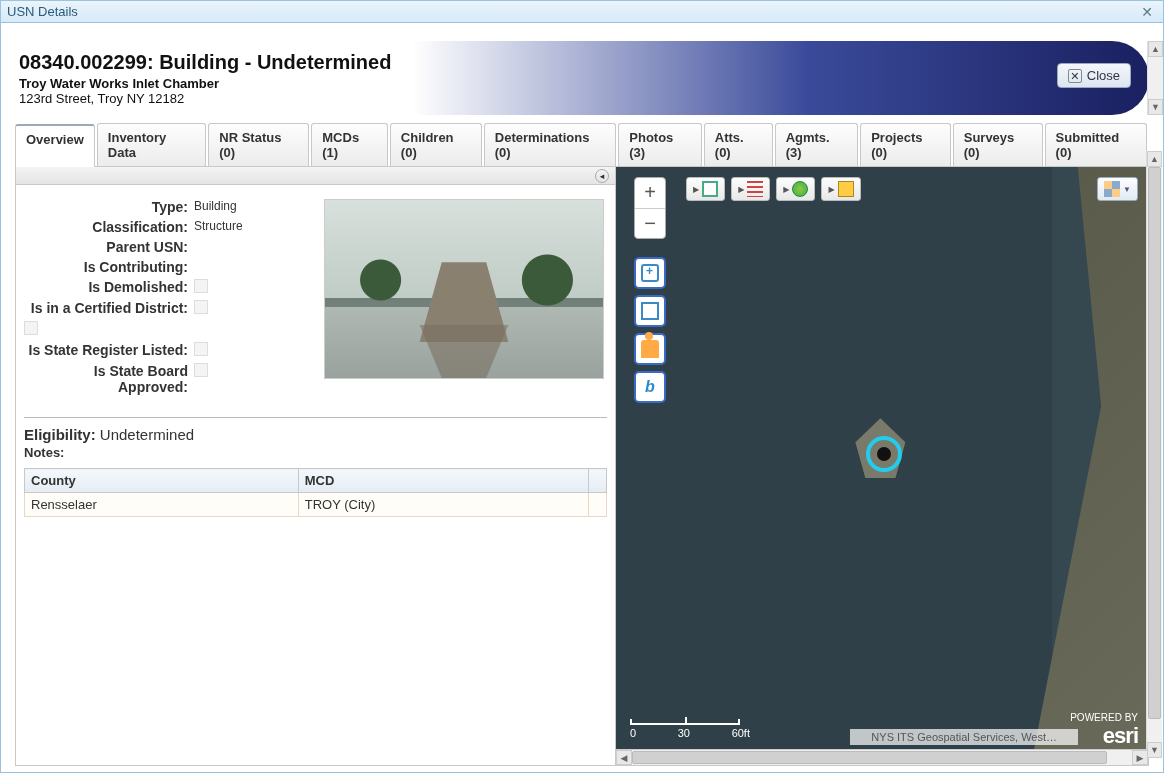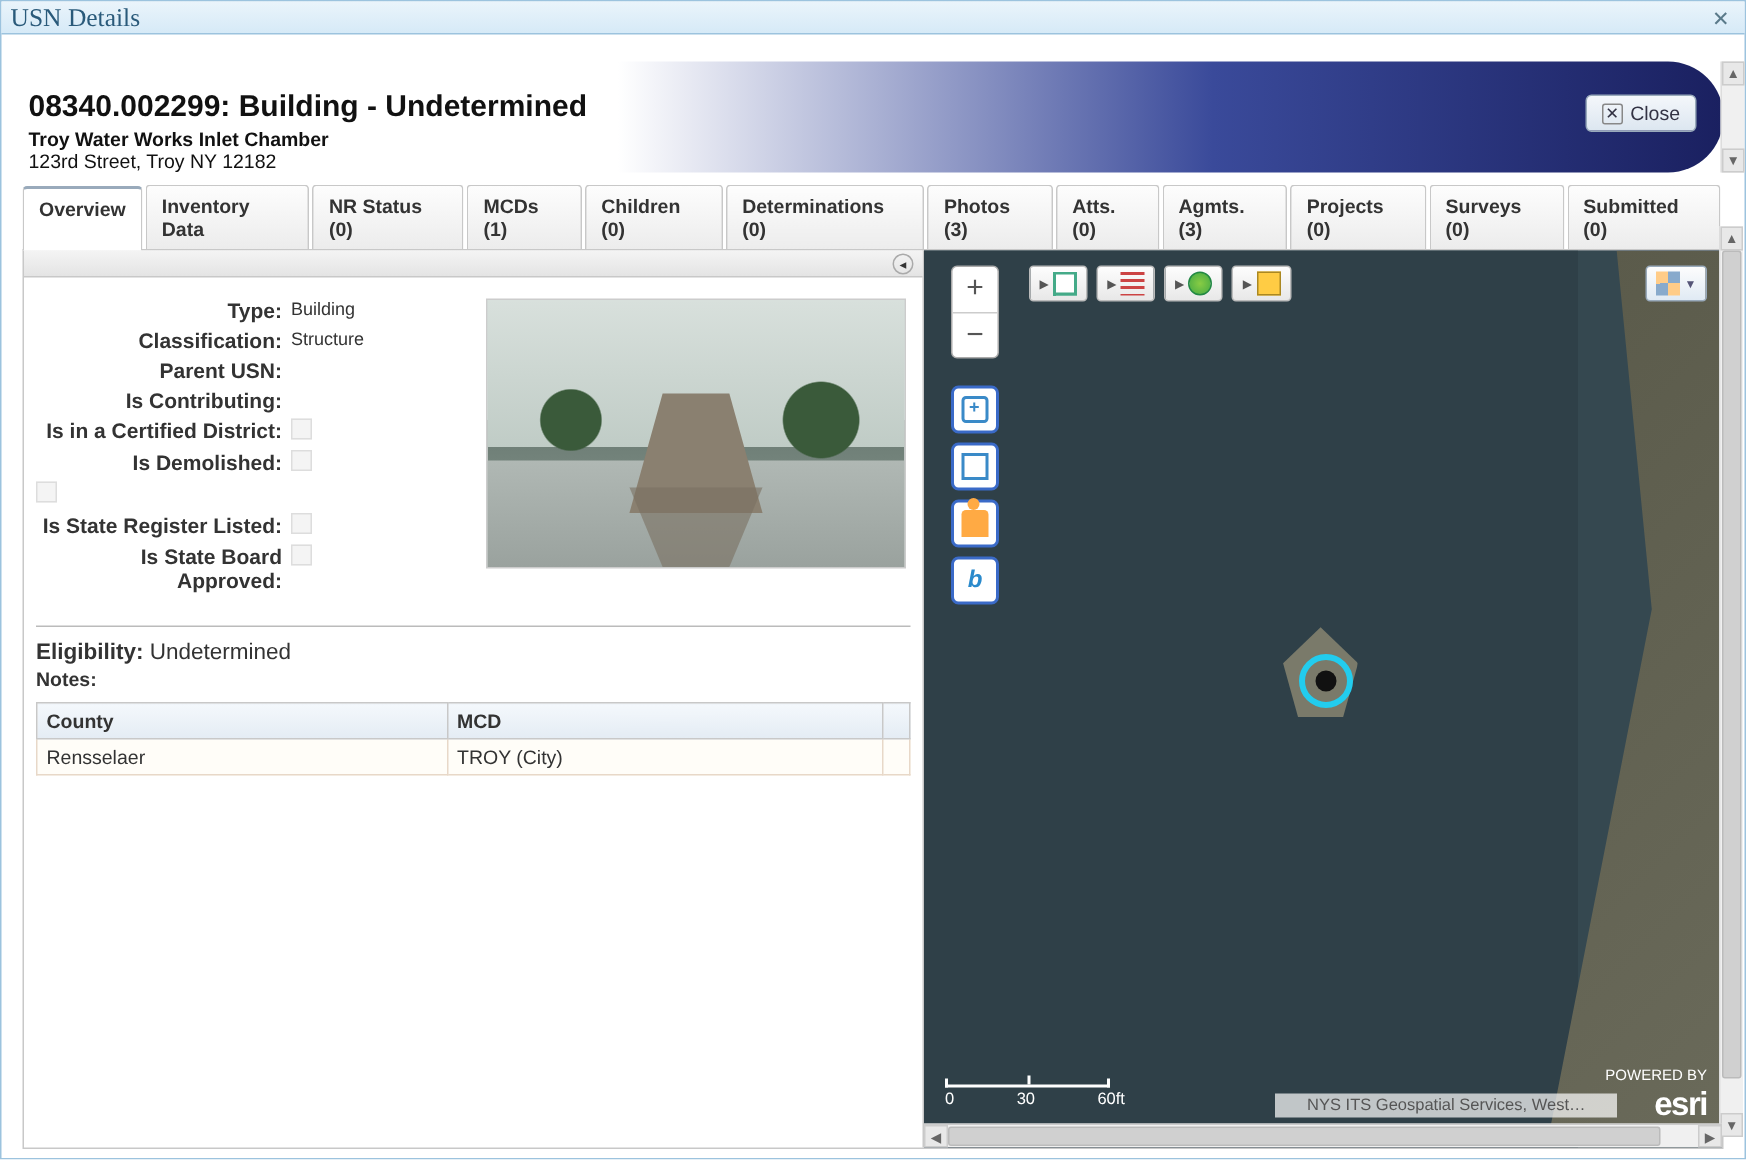--- a/index.html
+++ b/index.html
@@ -1,21 +1,21 @@
 <!DOCTYPE html>
 <html><head>
 <meta charset="utf-8">
 <style>
 * { box-sizing: border-box; margin: 0; padding: 0; }
 body { font-family: "Segoe UI", Arial, sans-serif; font-size: 13px; background: #fff; color: #333; }
 .window { width: 1164px; height: 773px; border: 1px solid #9cc3de; background: #fff; position: relative; }
 .titlebar { height: 22px; background: linear-gradient(#eaf4fb, #d6eaf7); border-bottom: 1px solid #9cc3de; display: flex; align-items: center; padding: 0 6px; }
-.titlebar-text { color: #2a5a7a; font-size: 17px; flex: 1; font-family: Liberation Serif, serif; }
+.titlebar-text { color: #2a5a7a; font-size: 13px; flex: 1; }
 .titlebar-close { color: #5a7a8a; cursor: pointer; font-size: 14px; padding: 0 4px; }
-.header-band { margin: 18px 14px 8px 14px; height: 74px; position: relative; border-radius: 0 40px 40px 0; background: linear-gradient(90deg, #fff 0%, #fff 35%, #3a4a9a 70%, #1a2060 100%); display: flex; align-items: flex-end; }
+.header-band { margin: 18px 14px 8px 14px; height: 74px; position: relative; border-radius: 0 40px 40px 0; background: linear-gradient(90deg, #fff 0%, #fff 35%, #3a4a9a 70%, #1a2060 100%); display: flex; align-items: center; }
 .header-text { padding-left: 4px; }
 .header-title { font-size: 20px; font-weight: bold; color: #111; }
 .header-sub1 { font-size: 13px; font-weight: bold; color: #111; margin-top: 2px; }
 .header-sub2 { font-size: 13px; color: #111; }
 .close-btn { position: absolute; right: 18px; top: 22px; background: linear-gradient(#f4f7fb, #dce6f0); border: 1px solid #9ab; border-radius: 4px; padding: 4px 10px; display: flex; align-items: center; gap: 5px; cursor: pointer; color: #334; }
 .close-btn .x { display:inline-block; width:14px; height:14px; border:1px solid #888; border-radius:2px; text-align:center; line-height:12px; font-size:11px; }
 .header-scrollbar { position: absolute; right: 0; top: 0; bottom: 0; width: 16px; background: #f0f0f0; border-left: 1px solid #ddd; }
 .header-scrollbar .arr { height: 16px; background: #e8e8e8; border: 1px solid #ccc; text-align: center; font-size: 9px; line-height: 14px; color: #666; }
 .tabs { display: flex; margin: 2px 14px 0 14px; }
 .tab { padding: 6px 10px; border: 1px solid #c8c8c8; border-bottom: none; background: linear-gradient(#fdfdfd, #ececec); margin-right: 2px; color: #333; cursor: pointer; border-radius: 3px 3px 0 0; font-size: 13px; font-weight: bold; }
@@ -153,25 +153,25 @@
             </div>
             <div class="details-row">
               <div class="details-label">Parent USN:</div>
               <div class="details-value"></div>
             </div>
             <div class="details-row">
               <div class="details-label">Is Contributing:</div>
               <div class="details-value"></div>
             </div>
             <div class="details-row">
+              <div class="details-label">Is Demolished:</div>
+              <div class="details-value"><span class="details-check"></span></div>
+            </div>
+            <div class="details-row">
               <div class="details-label">Is in a Certified District:</div>
-              <div class="details-value"><span class="details-check"></span></div>
-            </div>
-            <div class="details-row">
-              <div class="details-label">Is Demolished:</div>
               <div class="details-value"><span class="details-check"></span></div>
             </div>
             <div class="details-row">
               <div class="details-value"><span class="details-check"></span></div>
             </div>
             <div class="details-row">
               <div class="details-label">Is State Register Listed:</div>
               <div class="details-value"><span class="details-check"></span></div>
             </div>
             <div class="details-row">

